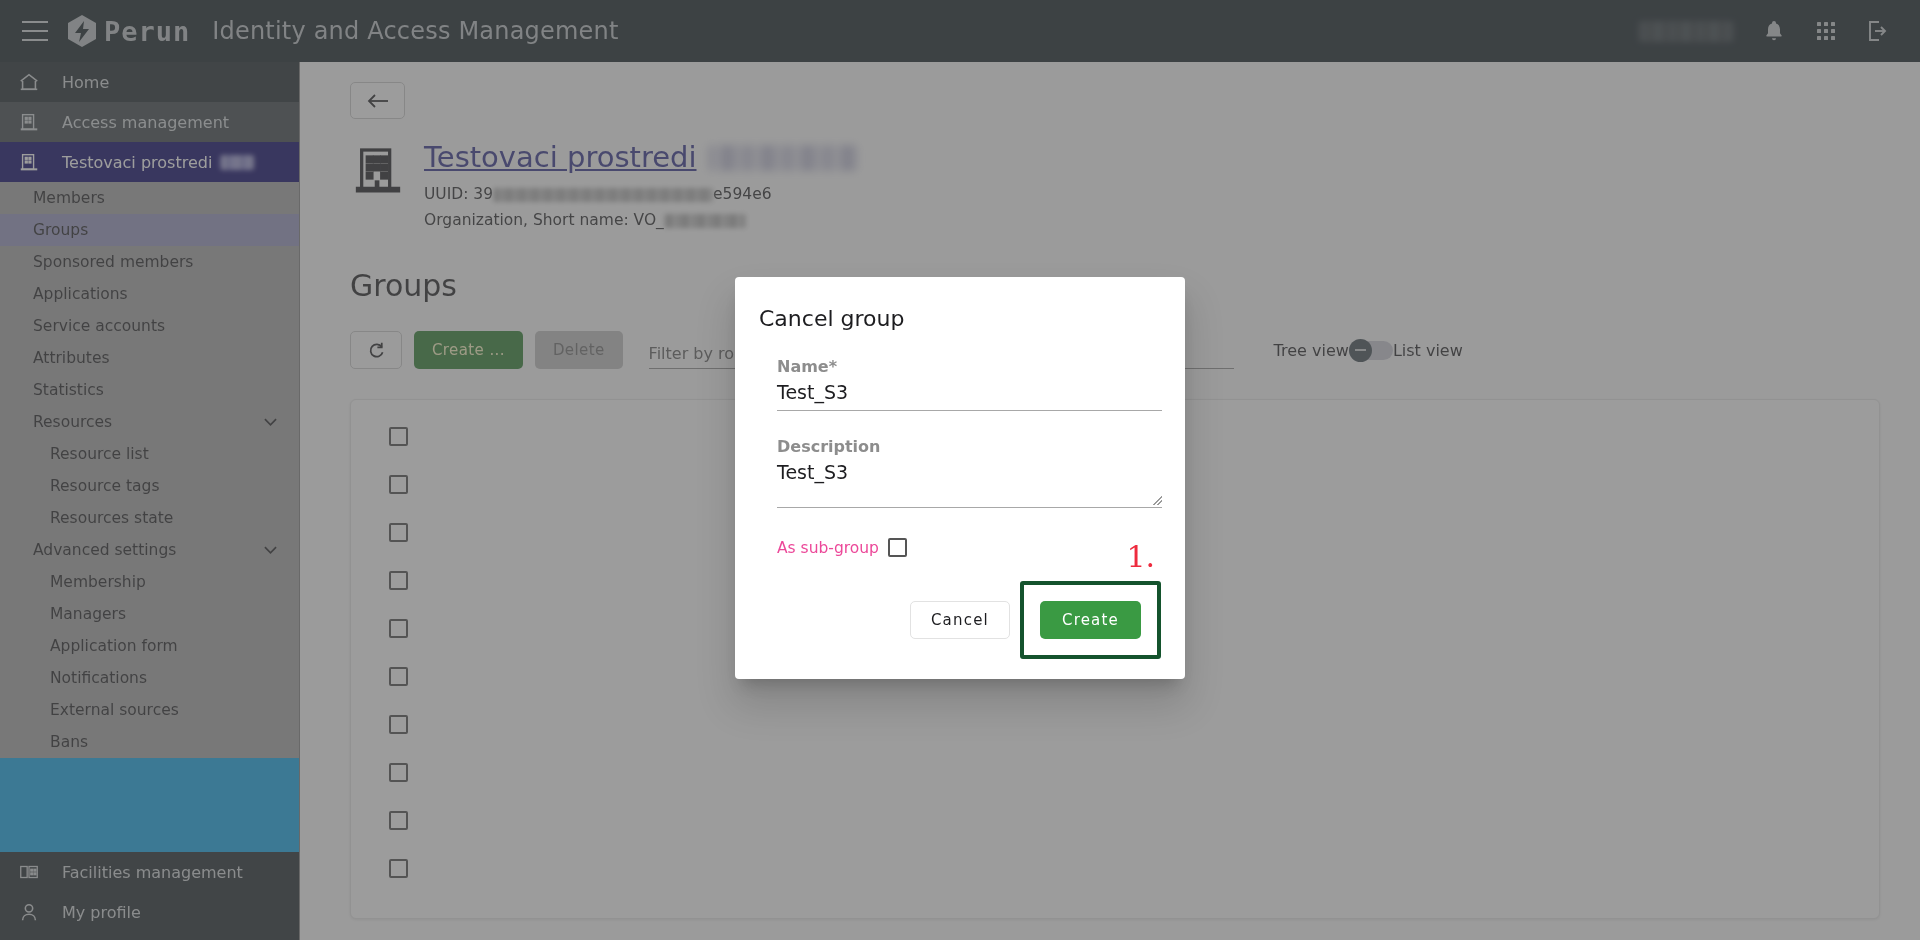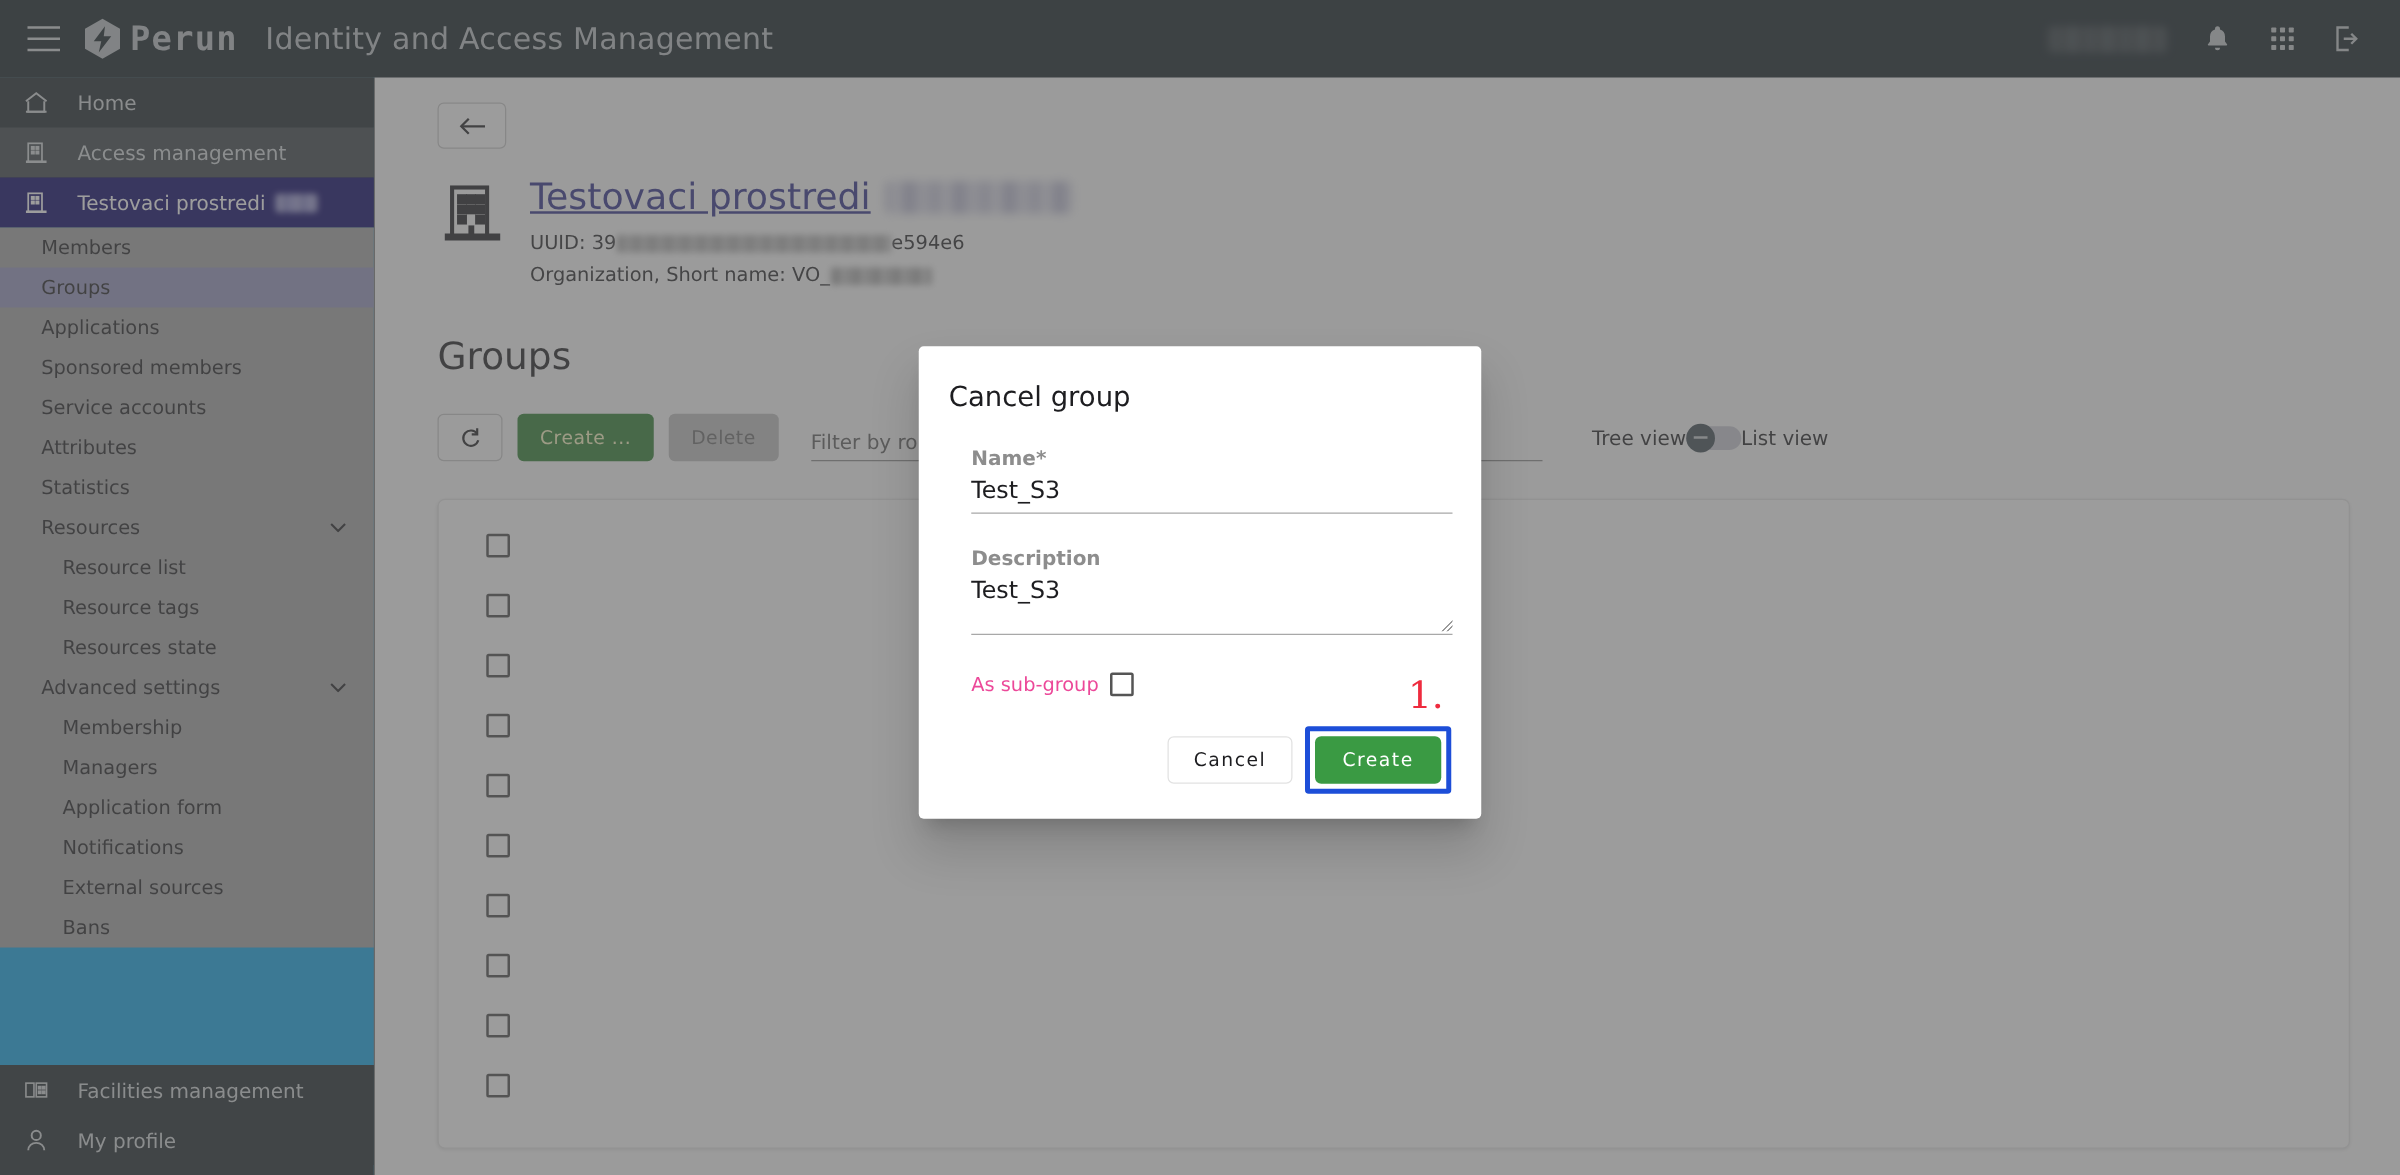--- a/index.html
+++ b/index.html
@@ -195,21 +195,21 @@
     height: 38px; padding: 0 20px; background: #fff; border: 1px solid #e2e2e2;
     border-radius: 5px; font-size: 15px; color: #1d1d20; cursor: pointer; letter-spacing: 1.2px;
     font-family: "DejaVu Sans", "Liberation Sans", sans-serif;
   }
   .annot-wrap { position: relative; margin-left: 10px; }
   .annot-num {
     position: absolute; right: 6px; top: -42px; color: #ee2b3e; font-size: 30px;
     font-family: "DejaVu Serif", "Liberation Serif", serif;
   }
   .annot-box {
-    border: 4px solid #1d4ed8; border-radius: 3px; padding: 4px; background: #fff;
+    border: 4px solid #14532d; border-radius: 3px; padding: 16px; background: #fff;
   }
   .btn-create {
     height: 38px; padding: 0 22px; background: #3a9a43; border: none; border-radius: 5px;
     color: #fff; font-size: 15px; cursor: pointer; letter-spacing: 1.2px; display: block;
     font-family: "DejaVu Sans", "Liberation Sans", sans-serif;
   }
 </style>
 </head>
 <body>
 
@@ -300,24 +300,24 @@
     </div>
 
     <div class="sub-list">
       <div class="sub-row">
           <span>Members</span>
         </div>
       <div class="sub-row selected">
           <span>Groups</span>
         </div>
       <div class="sub-row">
+          <span>Sponsored members</span>
+        </div>
+      <div class="sub-row">
           <span>Applications</span>
-        </div>
-      <div class="sub-row">
-          <span>Sponsored members</span>
         </div>
       <div class="sub-row">
           <span>Service accounts</span>
         </div>
       <div class="sub-row">
           <span>Attributes</span>
         </div>
       <div class="sub-row">
           <span>Statistics</span>
         </div>

